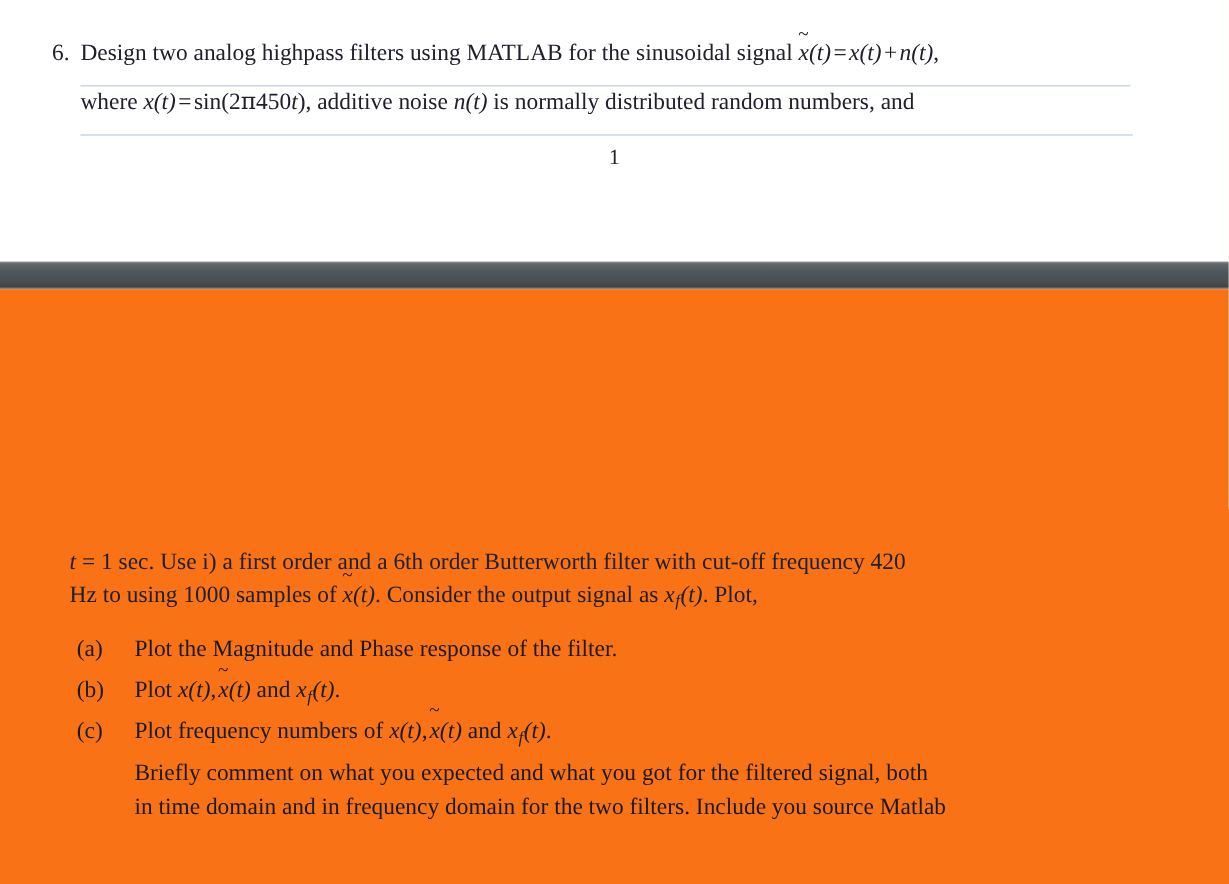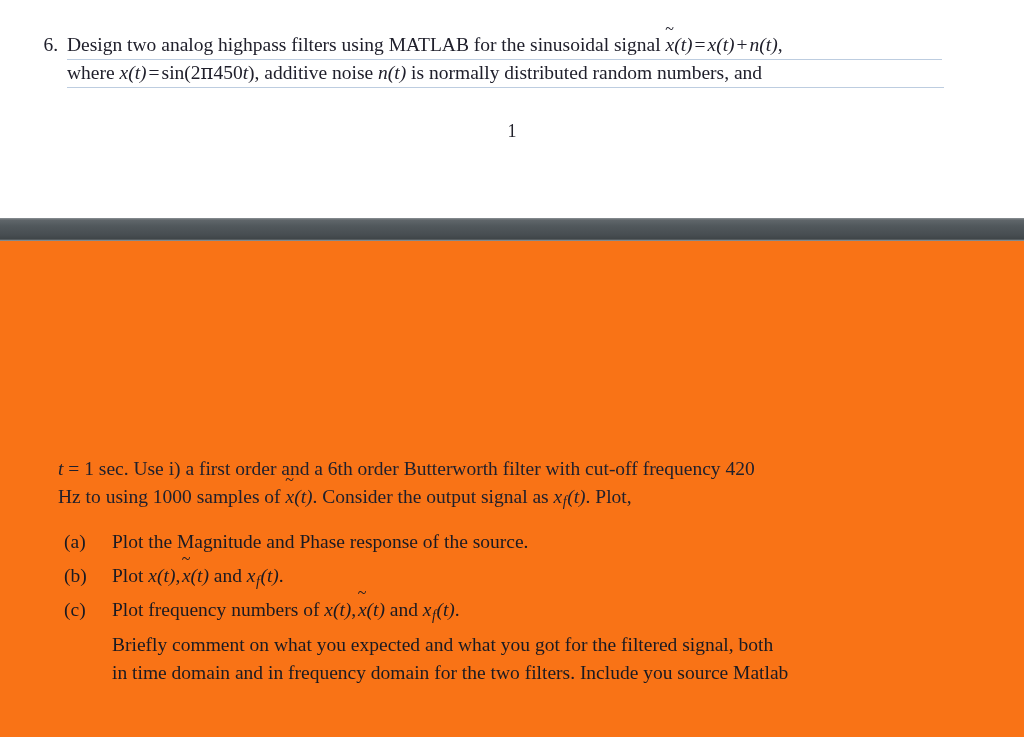--- a/index.html
+++ b/index.html
@@ -53,21 +53,21 @@
   }
   .q-body {
     margin-left: 41px;
     text-align: justify;
     text-justify: inter-word;
   }
   .q-line {
     display: block;
     white-space: nowrap;
     position: relative;
-    padding-bottom: 2px;
+    padding-bottom: 14px;
   }
   
   .q-line::after {
     content: "";
     position: absolute;
     left: 0;
     right: 0;
     bottom: 0px;
     height: 1px;
     background: #b9cade;
@@ -222,21 +222,21 @@
 
     <div class="para-cont">
       <span class="pl"><span class="mi">t</span><span> = 1 sec.  Use i) a first order and a 6th order Butterworth filter with cut-off frequency 420</span></span>
       <span class="pl"><span>Hz to using 1000 samples of </span><span class="mi tilde-wrap"><span class="tl">~</span>x</span><span class="mi">(t)</span><span>. Consider the output signal as </span><span class="mi">x</span><span class="sub">f</span><span class="mi">(t)</span><span>. Plot,</span></span>
     </div>
 
     <div class="sublist">
 
       <div class="sub-item">
         <span class="sub-label">(a)</span>
-        <span class="sub-text">Plot the Magnitude and Phase response of the source.</span>
+        <span class="sub-text">Plot the Magnitude and Phase response of the filter.</span>
       </div>
 
       <div class="sub-item">
         <span class="sub-label">(b)</span>
         <span class="sub-text"><span>Plot </span><span class="mi">x</span><span class="mi">(t)</span><span class="mn">, </span><span class="mi tilde-wrap"><span class="tl">~</span>x</span><span class="mi">(t)</span><span class="mn">&nbsp;and&nbsp;</span><span class="mi">x</span><span class="sub">f</span><span class="mi">(t)</span><span class="mn">.</span></span>
       </div>
 
       <div class="sub-item">
         <span class="sub-label">(c)</span>
         <span class="sub-text"><span>Plot frequency numbers of </span><span class="mi">x</span><span class="mi">(t)</span><span class="mn">, </span><span class="mi tilde-wrap"><span class="tl">~</span>x</span><span class="mi">(t)</span><span class="mn">&nbsp;and&nbsp;</span><span class="mi">x</span><span class="sub">f</span><span class="mi">(t)</span><span class="mn">.</span></span>

